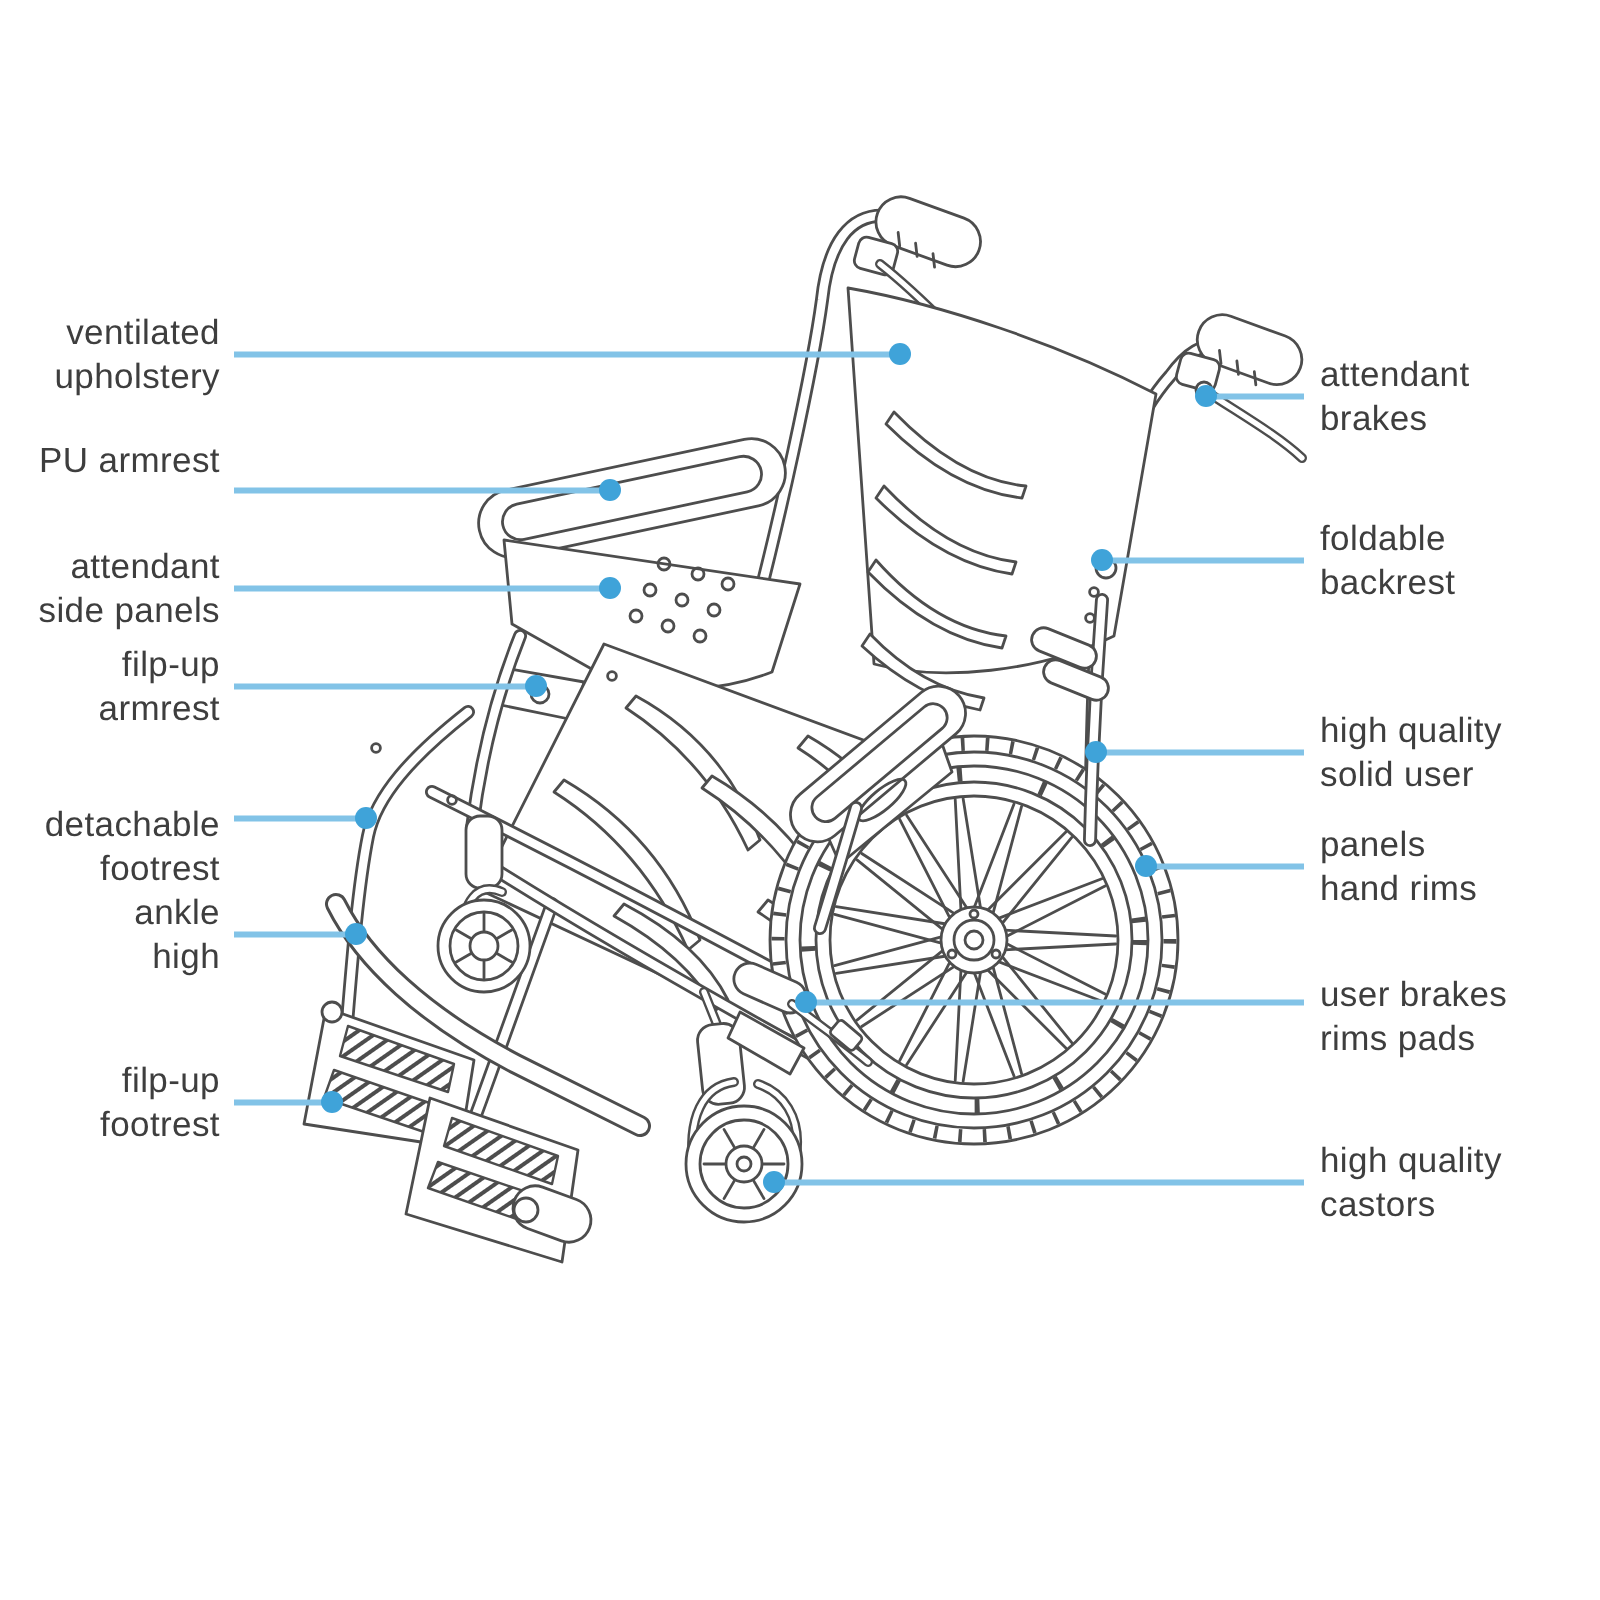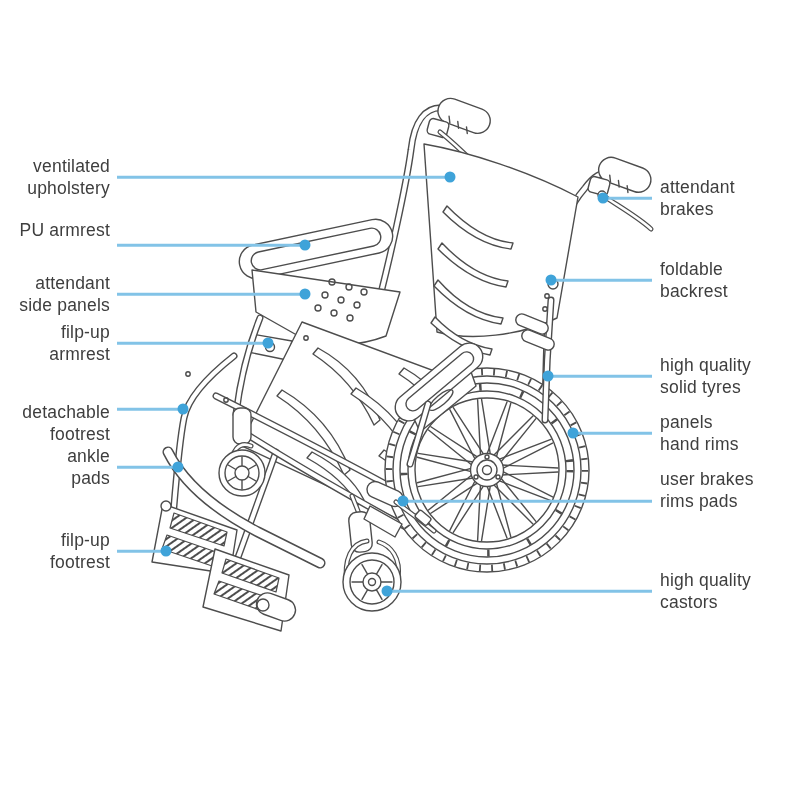--- a/index.html
+++ b/index.html
@@ -292,44 +292,44 @@
   <div class="lbl left" style="top:343px">
     <div>filp-up</div>
     <div>armrest</div>
   </div>
   <div class="lbl left" style="top:423px">
     <div>detachable</div>
     <div>footrest</div>
   </div>
   <div class="lbl left" style="top:467px">
     <div>ankle</div>
-    <div>pads</div>
+    <div>high</div>
   </div>
   <div class="lbl left" style="top:551px">
     <div>filp-up</div>
     <div>footrest</div>
   </div>
 
   <div class="lbl right" style="top:280px">
     <div>foldable</div>
     <div>backrest</div>
   </div>
   <div class="lbl right" style="top:198px">
     <div>attendant</div>
     <div>brakes</div>
   </div>
   <div class="lbl right" style="top:376px">
     <div>high quality</div>
-    <div>solid tyres</div>
+    <div>solid user</div>
   </div>
   <div class="lbl right" style="top:433px">
     <div>panels</div>
     <div>hand rims</div>
   </div>
-  <div class="lbl right" style="top:490px">
+  <div class="lbl right" style="top:508px">
     <div>user brakes</div>
     <div>rims pads</div>
   </div>
   <div class="lbl right" style="top:591px">
     <div>high quality</div>
     <div>castors</div>
   </div>
 
 </div>
 

